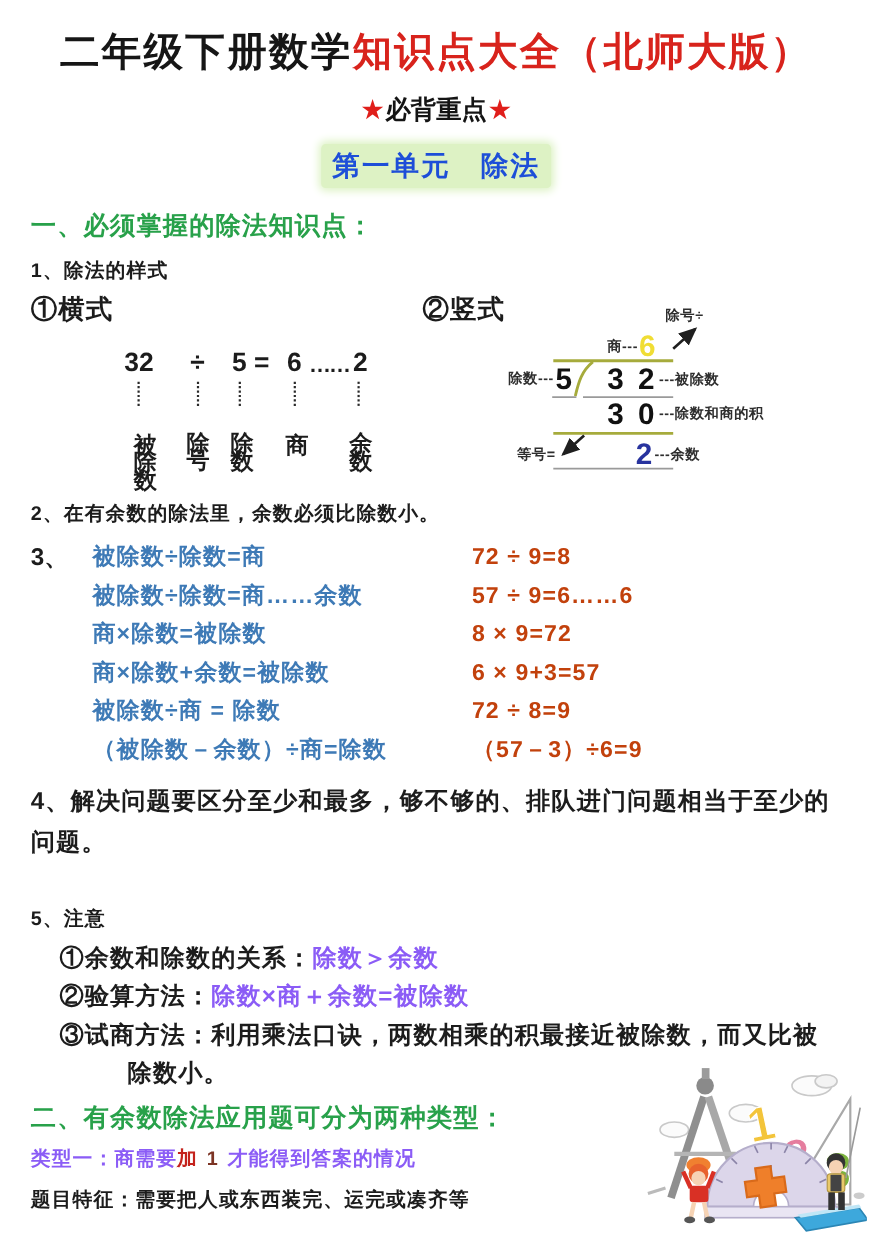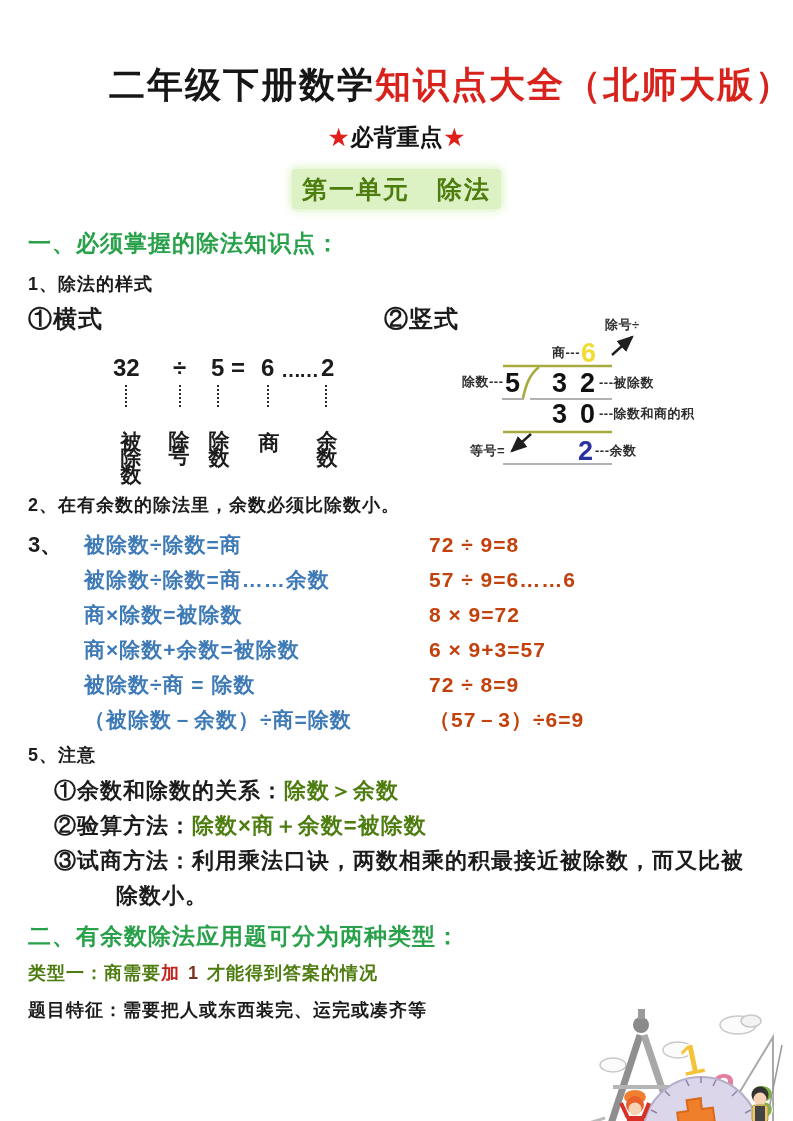--- a/index.html
+++ b/index.html
@@ -4,39 +4,39 @@
 <style>
   * { box-sizing: border-box; }
   html,body { margin:0; padding:0; background:#ffffff; }
   body {
     width:793px; height:1121px; overflow:hidden; position:relative;
     font-family:"Liberation Sans", sans-serif; color:#1c1c1c;
   }
   .page { position:relative; width:793px; height:1121px; }
 
   
-  .title { margin-top:60px; text-align:right; font-size:36px; font-weight:800; letter-spacing:2px; line-height:50px; }
+  .title { margin-top:22px; text-align:center; font-size:36px; font-weight:800; letter-spacing:2px; line-height:50px; }
   .title .t-black { color:#161616; }
   .title .t-red   { color:#d8231c; }
   .subtitle { margin-top:12px; text-align:center; font-size:23px; font-weight:800; line-height:30px; color:#141414; }
   .subtitle .star { color:#e01e1a; font-size:22px; margin:0 2px; }
   .unit { margin-top:16px; text-align:center; line-height:36px; }
   .unit-inner {
     display:inline-block; font-size:25px; font-weight:800; letter-spacing:2px;
-    color:#4d7c0f; background:#ddf2c4; padding:2px 10px; border-radius:4px;
+    color:#1d4ed8; background:#ddf2c4; padding:2px 10px; border-radius:4px;
     box-shadow:0 0 8px 2px #ddf2c4;
   }
 
   
   .content { padding:0 28px; position:relative; z-index:2; }
   .h-green { margin-top:16px; font-size:23px; font-weight:800; color:#28a14a; line-height:32px; letter-spacing:1px; }
   .line    { font-size:18px; font-weight:700; line-height:34px; letter-spacing:1px; }
   .line.mt { margin-top:8px; }
   .para    { font-size:22px; font-weight:700; line-height:38px; letter-spacing:1px; margin-top:10px; }
-  .blue { color:#4d7c0f; }
+  .blue { color:#8b5cf6; }
   .red-accent { color:#c4231d; }
   .dark-num { color:#7c3424; font-weight:800; padding:0 8px; }
 
   
   .diagram-row { position:relative; height:182px; }
   .fig-label { position:absolute; top:2px; font-size:24px; font-weight:700; letter-spacing:1px; }
   .fig-label.l1 { left:28px; }
   .fig-label.l2 { left:384px; }
 
   
@@ -190,22 +190,23 @@
           <span class="formula">被除数÷商 = 除数</span>
           <span class="example">72 ÷ 8=9</span>
         </div>
         <div class="f-row">
           <span class="formula">（被除数－余数）÷商=除数</span>
           <span class="example">（57－3）÷6=9</span>
         </div>
       </div>
     </div>
 
-
-    <div class="line" style="line-height:36px;">5、注意</div>
+    <div class="para">4、解决问题要区分至少和最多，够不够的、排队进门问题相当于至少的问题。</div>
+
+    <div class="line" style="line-height:36px;margin-top:32px;">5、注意</div>
 
     <div class="notes">
       <div class="note">
         <span>①余数和除数的关系：</span><span class="blue">除数＞余数</span>
       </div>
       <div class="note">
         <span>②验算方法：</span><span class="blue">除数×商＋余数=被除数</span>
       </div>
       <div class="note">
         <span>③试商方法：</span><span>利用乘法口诀，两数相乘的积最接近被除数，而又比被除数小。</span>

